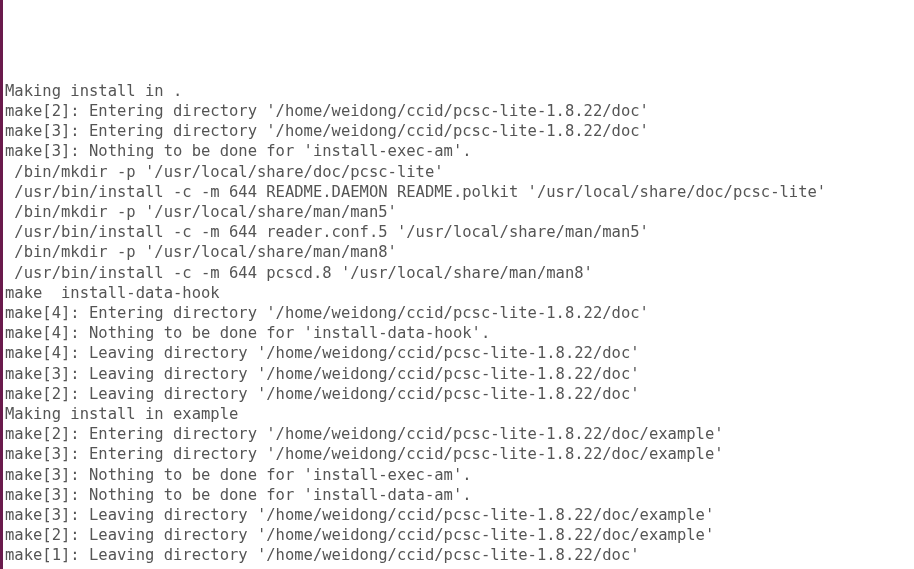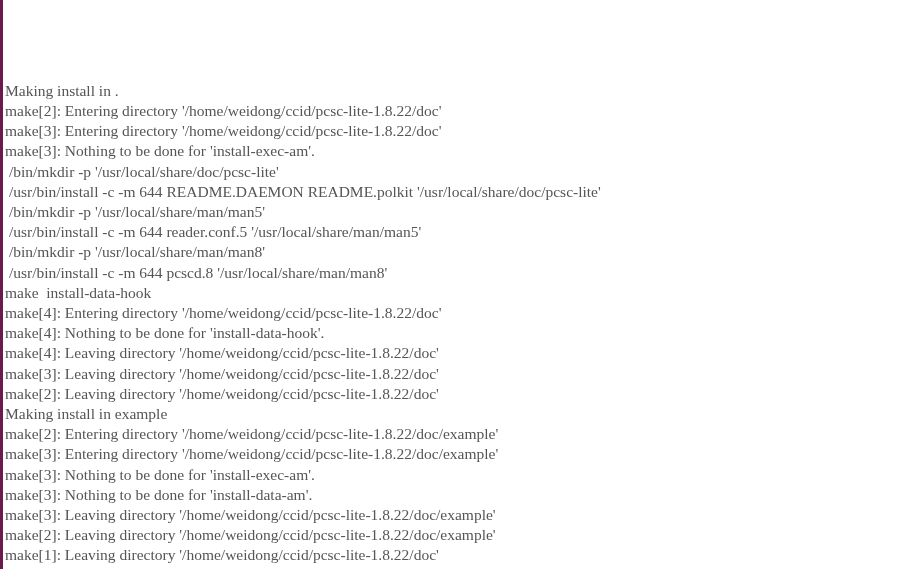--- a/index.html
+++ b/index.html
@@ -18,21 +18,20 @@
     line-height: 20.2px;
     color: #555555;
     white-space: pre;
     padding-left: 2px;
   }
   .terminal {
     display: block;
   }
   .line {
     display: block;
-    font-family: Liberation Serif, serif;
   }
 </style>
 </head>
 <body>
 
 
 
 <div class="terminal"><span class="line">Making install in .</span><span class="line">make[2]: Entering directory '/home/weidong/ccid/pcsc-lite-1.8.22/doc'</span><span class="line">make[3]: Entering directory '/home/weidong/ccid/pcsc-lite-1.8.22/doc'</span><span class="line">make[3]: Nothing to be done for 'install-exec-am'.</span><span class="line"> /bin/mkdir -p '/usr/local/share/doc/pcsc-lite'</span><span class="line"> /usr/bin/install -c -m 644 README.DAEMON README.polkit '/usr/local/share/doc/pcsc-lite'</span><span class="line"> /bin/mkdir -p '/usr/local/share/man/man5'</span><span class="line"> /usr/bin/install -c -m 644 reader.conf.5 '/usr/local/share/man/man5'</span><span class="line"> /bin/mkdir -p '/usr/local/share/man/man8'</span><span class="line"> /usr/bin/install -c -m 644 pcscd.8 '/usr/local/share/man/man8'</span><span class="line">make  install-data-hook</span><span class="line">make[4]: Entering directory '/home/weidong/ccid/pcsc-lite-1.8.22/doc'</span><span class="line">make[4]: Nothing to be done for 'install-data-hook'.</span><span class="line">make[4]: Leaving directory '/home/weidong/ccid/pcsc-lite-1.8.22/doc'</span><span class="line">make[3]: Leaving directory '/home/weidong/ccid/pcsc-lite-1.8.22/doc'</span><span class="line">make[2]: Leaving directory '/home/weidong/ccid/pcsc-lite-1.8.22/doc'</span><span class="line">Making install in example</span><span class="line">make[2]: Entering directory '/home/weidong/ccid/pcsc-lite-1.8.22/doc/example'</span><span class="line">make[3]: Entering directory '/home/weidong/ccid/pcsc-lite-1.8.22/doc/example'</span><span class="line">make[3]: Nothing to be done for 'install-exec-am'.</span><span class="line">make[3]: Nothing to be done for 'install-data-am'.</span><span class="line">make[3]: Leaving directory '/home/weidong/ccid/pcsc-lite-1.8.22/doc/example'</span><span class="line">make[2]: Leaving directory '/home/weidong/ccid/pcsc-lite-1.8.22/doc/example'</span><span class="line">make[1]: Leaving directory '/home/weidong/ccid/pcsc-lite-1.8.22/doc'</span><span class="line">make[1]: Entering directory '/home/weidong/ccid/pcsc-lite-1.8.22'</span></div>
 
 

